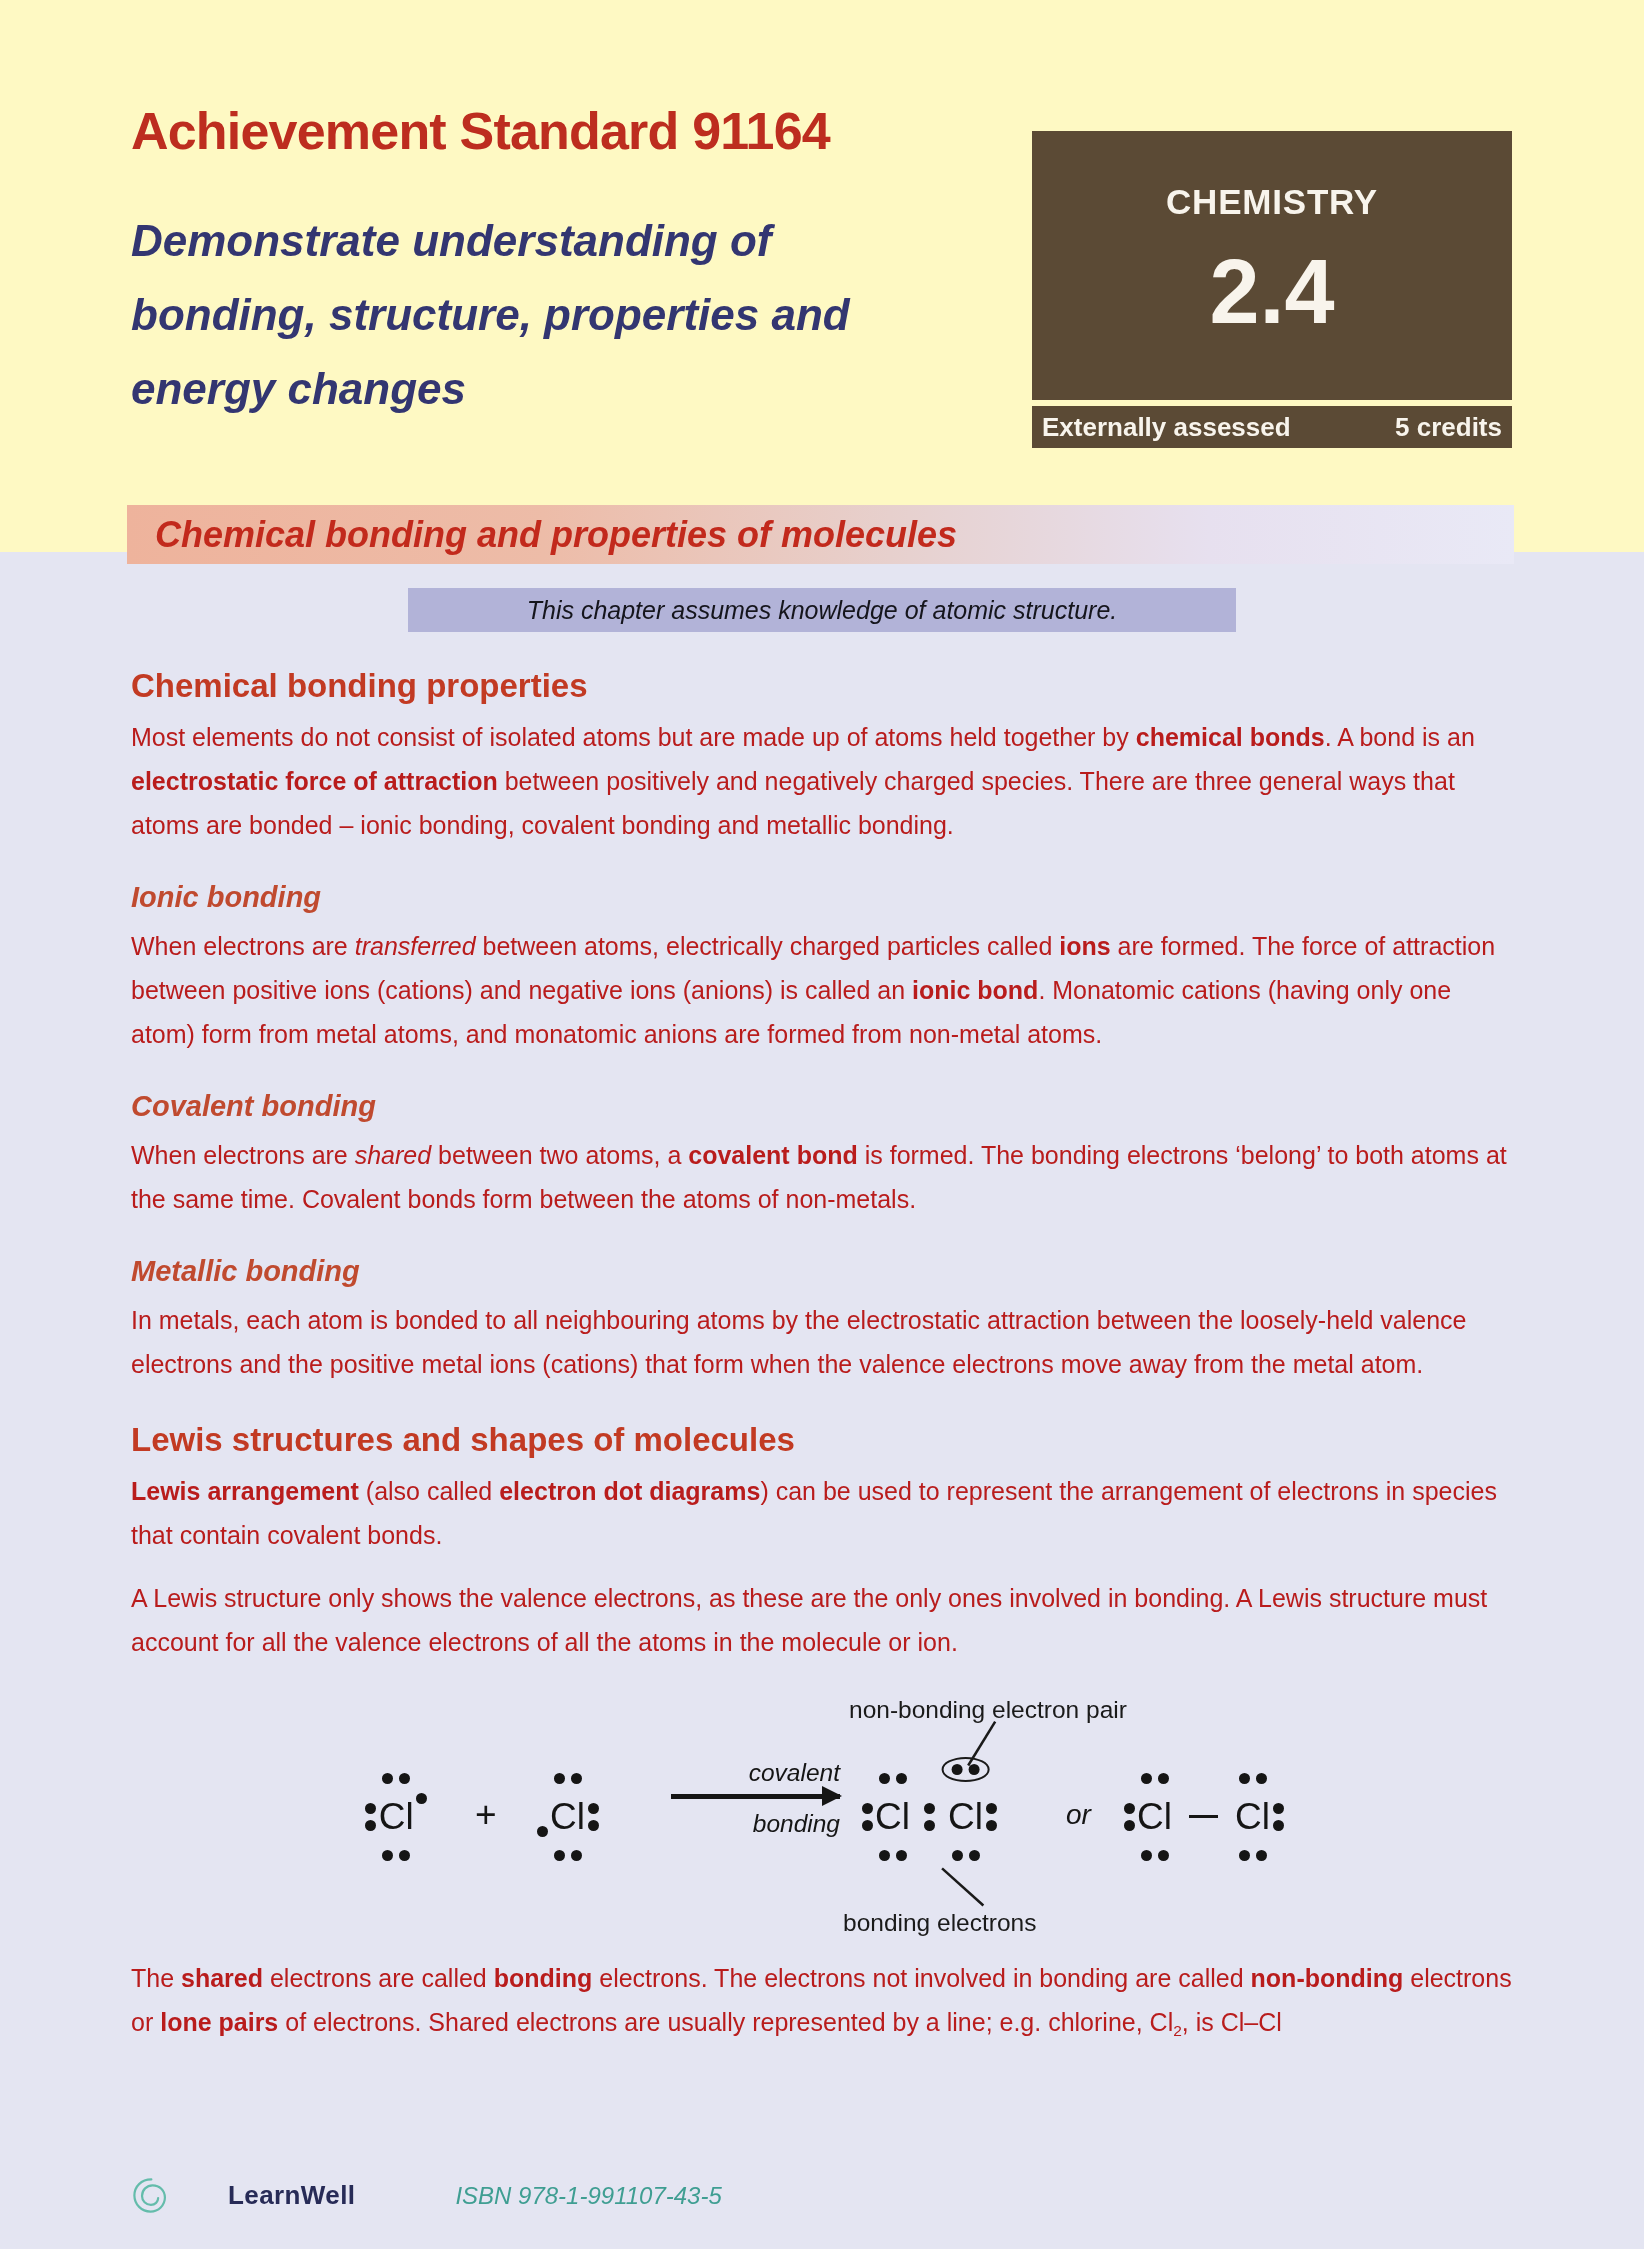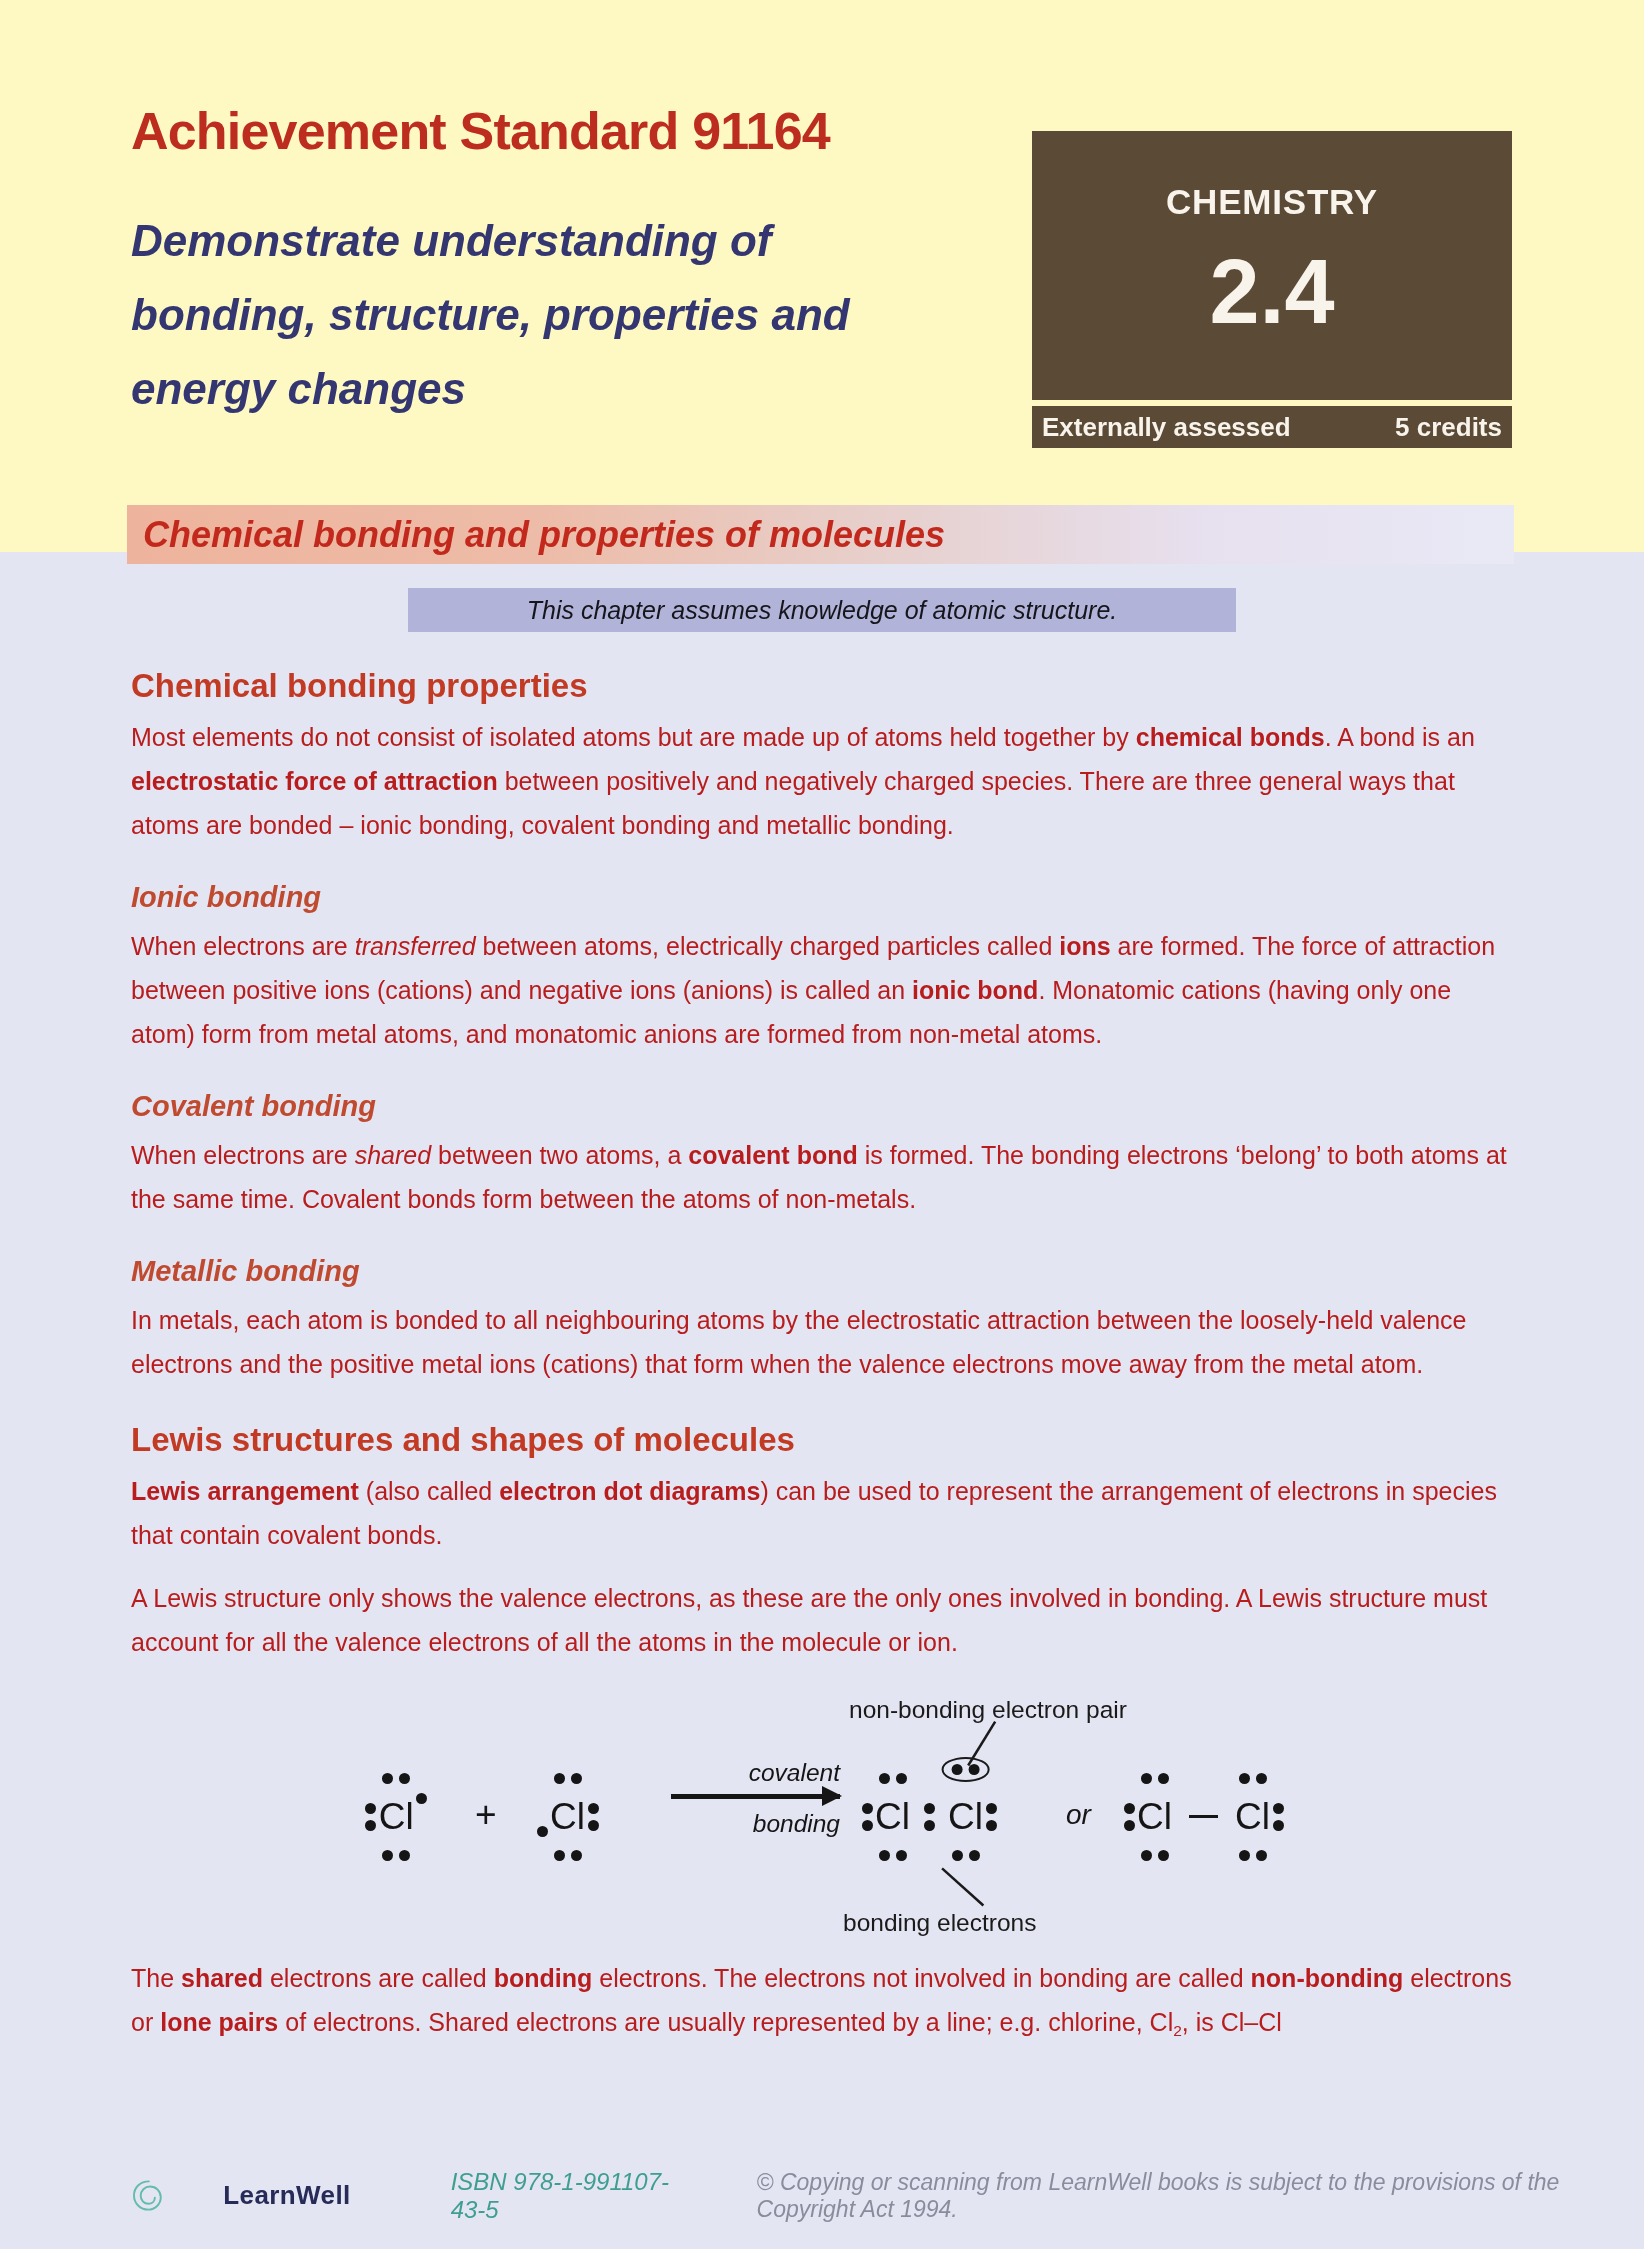--- a/index.html
+++ b/index.html
@@ -13,21 +13,21 @@
   .hero-sub { position:absolute; left:131px; top:204px; font-size:44px; font-weight:700; font-style:italic; color:#333671; line-height:74px; }
   .badge { position:absolute; left:1032px; top:131px; width:480px; height:269px; background:#5b4a35; color:#f8f4ec; text-align:center; }
   .badge-subject { margin-top:51px; font-size:35px; font-weight:700; letter-spacing:0.8px; }
   .badge-code { margin-top:18.6px; font-size:90px; font-weight:700; }
   .badge-bar { position:absolute; left:1032px; top:406px; width:480px; height:42px; background:#5b4a35; color:#f8f4ec; font-size:26px; font-weight:700; display:flex; justify-content:space-between; align-items:center; padding:0 10px; }
 
   
   .content { position:absolute; left:0; top:448px; width:1644px; }
   .banner { margin:57px 0 0 127px; width:1387px; height:59px;
     background:linear-gradient(90deg,#eeb39c 0%,#edbca8 30%,#e7d0cd 55%,#e7e0ef 78%,#e9e9f6 100%);
-    display:flex; align-items:center; padding-left:16px;
+    display:flex; align-items:center; padding-left:28px;
     font-size:36px; font-weight:700; font-style:italic; color:#c2291c; }
   .note { width:828px; margin:24px auto 0; background:#b2b3d8; text-align:center; font-style:italic; font-size:25px; color:#15151c; padding:7.6px 0; }
   .sections { margin:0 131px; width:1386px; }
   .sec-h1 { font-size:33px; font-weight:700; color:#c23a23; margin:35px 0 5px; }
   .sec-h2 { font-size:29px; font-weight:700; font-style:italic; color:#c04a2f; margin:34px 0 3.4px; }
   .body-p { font-size:25px; line-height:44px; color:#b91c1c; margin:10px 0 0; }
   .body-p + .body-p { margin-top:18.6px; }
   .subscript { font-size:0.62em; vertical-align:-0.3em; }
 
   
@@ -251,17 +251,16 @@
       </div>
 
   </main>
 
   <footer class="footer">
     <svg width="39" height="39" viewBox="0 0 46 46">
       <path d="M24 4 C12 4 4 12.5 4 23 C4 33.5 12.5 42 23 42 C32.5 42 40 34.5 40 25.5 C40 17 33.5 11 25.5 11 C18.5 11 13 16.5 13 23.5 C13 29.5 17.5 34 23.5 34 C28.5 34 32 30.5 32 26" fill="none" stroke="#64bcab" stroke-width="2.6" stroke-linecap="round"></path>
     </svg>
     <span class="brand">LearnWell</span>
     <span class="isbn">ISBN 978-1-991107-43-5</span>
-    <span class="copyright">© Copying or scanning from LearnWell books is subject to the provisions of the Copyright Act 1994.</span>
   </footer>
 
 </div>
 
 
 </body></html>

